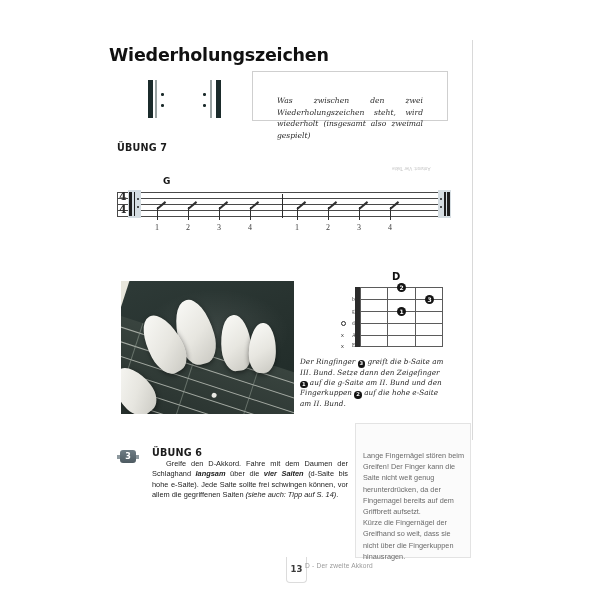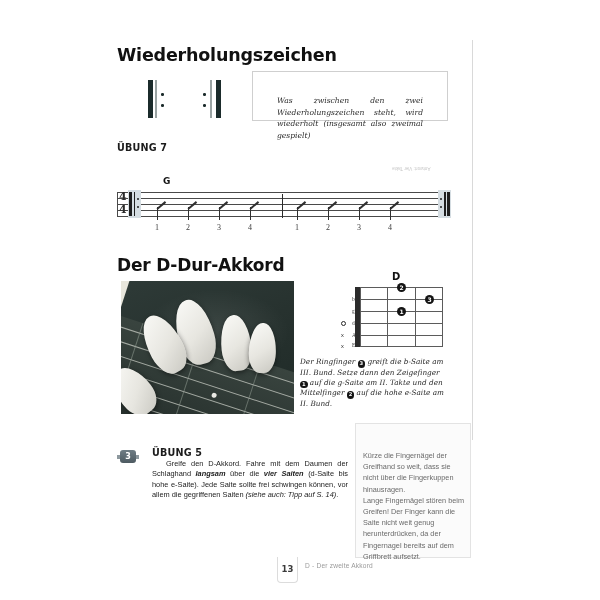--- a/index.html
+++ b/index.html
@@ -20,21 +20,21 @@
 
   
   .h1{
     position:absolute;
     font-family:"DejaVu Sans", sans-serif;
     font-weight:bold;
     font-size:17.5px;
     letter-spacing:-0.2px;
     color:#111;
   }
-  #heading-wdh{left:117px;top:45px;}
+  #heading-wdh{left:109px;top:45px;}
   #heading-ddur{left:117px;top:255px;font-size:17px;}
 
   
   .repeat-wrap{position:absolute;left:148px;top:80px;width:82px;height:38px;}
   .bar-thick{position:absolute;width:4.5px;background:#1b2b2b;}
   .bar-thin{position:absolute;width:1.6px;background:#9aa3a3;}
   .dot{position:absolute;width:2.6px;height:2.6px;border-radius:50%;background:#1b2b2b;}
 
   
   .infobox{
@@ -197,21 +197,21 @@
   }
   .tipbody{
     position:absolute;left:363px;top:450px;width:104px;
     font-family:"Liberation Sans", sans-serif;
     font-size:7.3px;line-height:11.2px;color:#6a6a6a;
   }
   .tipbody p{margin:0;}
 
   
   .pagebox{
-    position:absolute;left:277px;top:557px;width:21px;height:26px;
+    position:absolute;left:286px;top:557px;width:21px;height:26px;
     border:1px solid #dcdcdc;border-top:none;box-sizing:border-box;
     border-radius:0 0 4px 4px;
     font-family:"DejaVu Sans", sans-serif;font-weight:bold;
     font-size:8.5px;color:#3a3a3a;text-align:center;line-height:24px;
   }
   .footer-text{
     position:absolute;left:305px;top:562px;
     font-family:"Liberation Sans", sans-serif;
     font-size:6.6px;color:#9a9a9a;letter-spacing:.2px;
   }
@@ -300,21 +300,20 @@
 
     <div class="slash" style="left:242px;top:16px;"></div>
     <div class="stem" style="left:242px;top:15px;"></div>
     <div class="beat" style="left:240px;top:31px;">3</div>
 
     <div class="slash" style="left:273px;top:16px;"></div>
     <div class="stem" style="left:273px;top:15px;"></div>
     <div class="beat" style="left:271px;top:31px;">4</div>
   </div>
 
-  <div class="h1" id="heading-ddur">Der D-Dur-Akkord</div>
 
   <div class="photo">
     <div class="fretboard">
       <div class="str" style="top:10px;"></div>
       <div class="str" style="top:24px;"></div>
       <div class="str" style="top:38px;"></div>
       <div class="str" style="top:52px;"></div>
       <div class="str" style="top:66px;"></div>
       <div class="str" style="top:80px;"></div>
       <div class="fret" style="left:52px;"></div>
@@ -355,40 +354,40 @@
     <div class="openmark" style="left:-14px;top:34px;"></div>
     <div class="xmark" style="left:-14px;top:46px;">x</div>
     <div class="xmark" style="left:-14px;top:57px;">x</div>
   </div>
 
   <div class="chordcap">
     <span>Der Ringfinger</span>
     <span class="inl">3</span>
     <span>greift die b-Saite am III. Bund. Setze dann den Zeigefinger</span>
     <span class="inl">1</span>
-    <span>auf die g-Saite am II. Takte und den Mittelfinger</span>
+    <span>auf die g-Saite am II. Bund und den Fingerkuppen</span>
     <span class="inl">2</span>
     <span>auf die hohe e-Saite am II. Bund.</span>
   </div>
 
   <div id="cd-icon">
     <div class="wing" style="left:0px;"></div>
     <div class="wing" style="left:17px;"></div>
     <div class="cdbody"></div>
     <div class="cdnum">3</div>
   </div>
 
-  <div class="uebung-title" id="uebung8-title">ÜBUNG 5</div>
+  <div class="uebung-title" id="uebung8-title">ÜBUNG 6</div>
 
   <div id="uebung8-body">
     <span class="indent"></span><span>Greife den D-Akkord. Fahre mit dem Daumen der Schlaghand </span><i><b>langsam</b></i><span> über die </span><b><i>vier Saiten</i></b><span> (d-Saite bis hohe e-Saite). Jede Saite sollte frei schwingen können, vor allem die gegriffenen Saiten </span><i>(siehe auch: Tipp auf S. 14)</i><span>.</span>
   </div>
 
   <div class="tipbox"></div>
   <div class="tipbody">
+    <p>Lange Fingernägel stören beim Greifen! Der Finger kann die Saite nicht weit genug herunterdrücken, da der Fingernagel bereits auf dem Griffbrett aufsetzt.</p>
     <p>Kürze die Fingernägel der Greifhand so weit, dass sie nicht über die Fingerkuppen hinausragen.</p>
-    <p>Lange Fingernägel stören beim Greifen! Der Finger kann die Saite nicht weit genug herunterdrücken, da der Fingernagel bereits auf dem Griffbrett aufsetzt.</p>
   </div>
 
   <div class="pagebox">13</div>
   <div class="footer-text">D - Der zweite Akkord</div>
 
 </div>
 
 </body></html>

